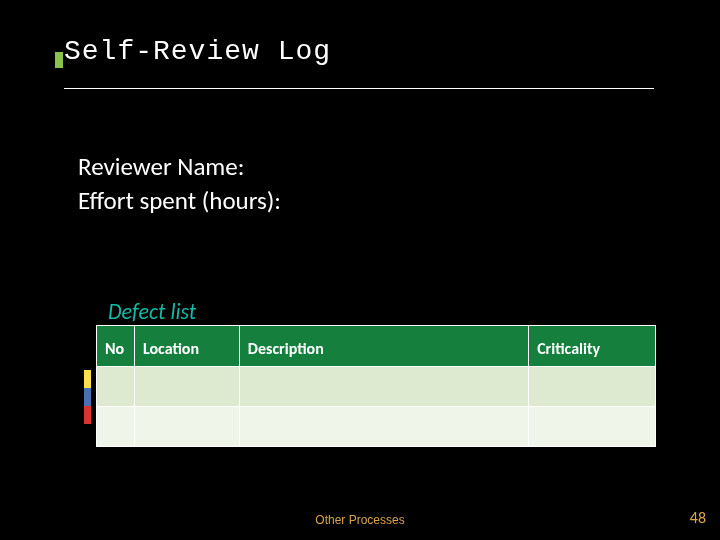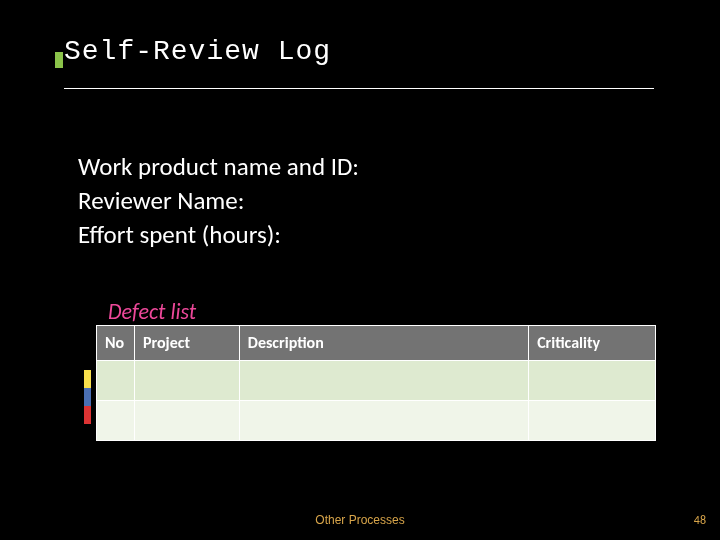--- a/index.html
+++ b/index.html
@@ -47,37 +47,37 @@
     font-family: "Calibri", "Segoe UI", Arial, sans-serif;
     color: #ffffff;
   }
   .defect-heading {
     position: absolute;
     left: 108px;
     top: 298px;
     font-size: 22px;
     font-style: italic;
     font-family: "Calibri", "Segoe UI", Arial, sans-serif;
-    color: #ec4899;
+    color: #14b8a6;
   }
   .defect-table {
     position: absolute;
     left: 96px;
     top: 325px;
     width: 560px;
     border-collapse: collapse;
     font-family: "Calibri", "Segoe UI", Arial, sans-serif;
   }
   .defect-table th {
-    background: #737373;
+    background: #15803d;
     color: #ffffff;
     font-weight: 700;
     font-size: 16px;
     text-align: left;
-    padding: 7px 8px 8px 8px;
+    padding: 13px 8px 8px 8px;
     border: 1px solid #ffffff;
     margin-top: 45px;
   }
   .defect-table td {
     height: 40px;
     border: 1px solid #ffffff;
     padding: 6px 8px;
     font-size: 15px;
   }
   .defect-table tr.r1 td { background: #deead0; }
@@ -106,53 +106,52 @@
     bottom: 13px;
     text-align: center;
     font-size: 12px;
     color: #d8a54a;
     font-family: Liberation Sans, sans-serif;
   }
   .footer-right {
     position: absolute;
     right: 14px;
     bottom: 13px;
-    font-size: 12px;
+    font-size: 16px;
     color: #d8a54a;
     font-family: "Calibri", "Segoe UI", Arial, sans-serif;
   }
 </style>
 </head>
 <body>
 
 <div class="slide">
 
   <div class="accent-bar"></div>
   <div class="title">Self-Review Log</div>
   <div class="title-underline"></div>
 
   <div class="fields">
-    <div>Work product name and ID:</div>
     <div>Reviewer Name:</div>
     <div>Effort spent (hours):</div>
   </div>
 
   <div class="defect-heading">Defect list</div>
 
   <div class="side-segments">
     <div class="seg s1"></div>
     <div class="seg s2"></div>
     <div class="seg s3"></div>
   </div>
 
   <table class="defect-table">
     <thead>
       <tr>
         <th class="col-no">No</th>
-        <th class="col-loc">Project</th>
+        <th class="col-loc">Location</th>
         <th class="col-desc">Description</th>
         <th class="col-crit">Criticality</th>
       </tr>
     </thead>
     <tbody>
       <tr class="r1">
         <td></td>
         <td></td>
         <td></td>
         <td></td>

